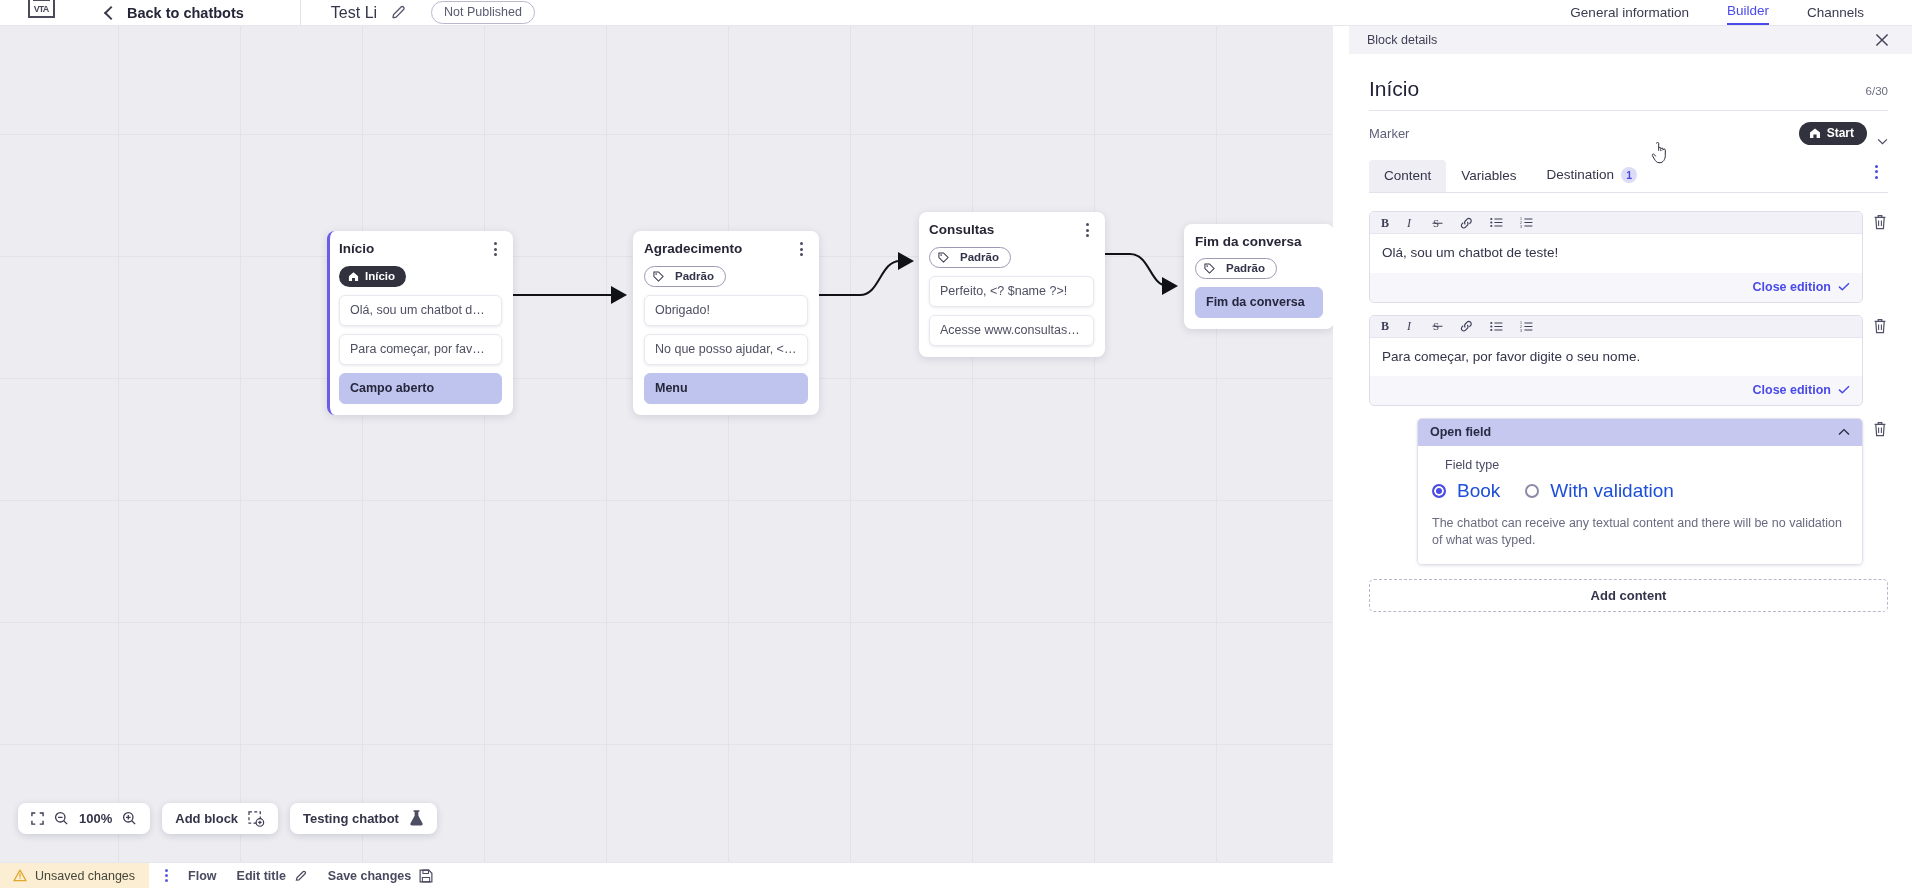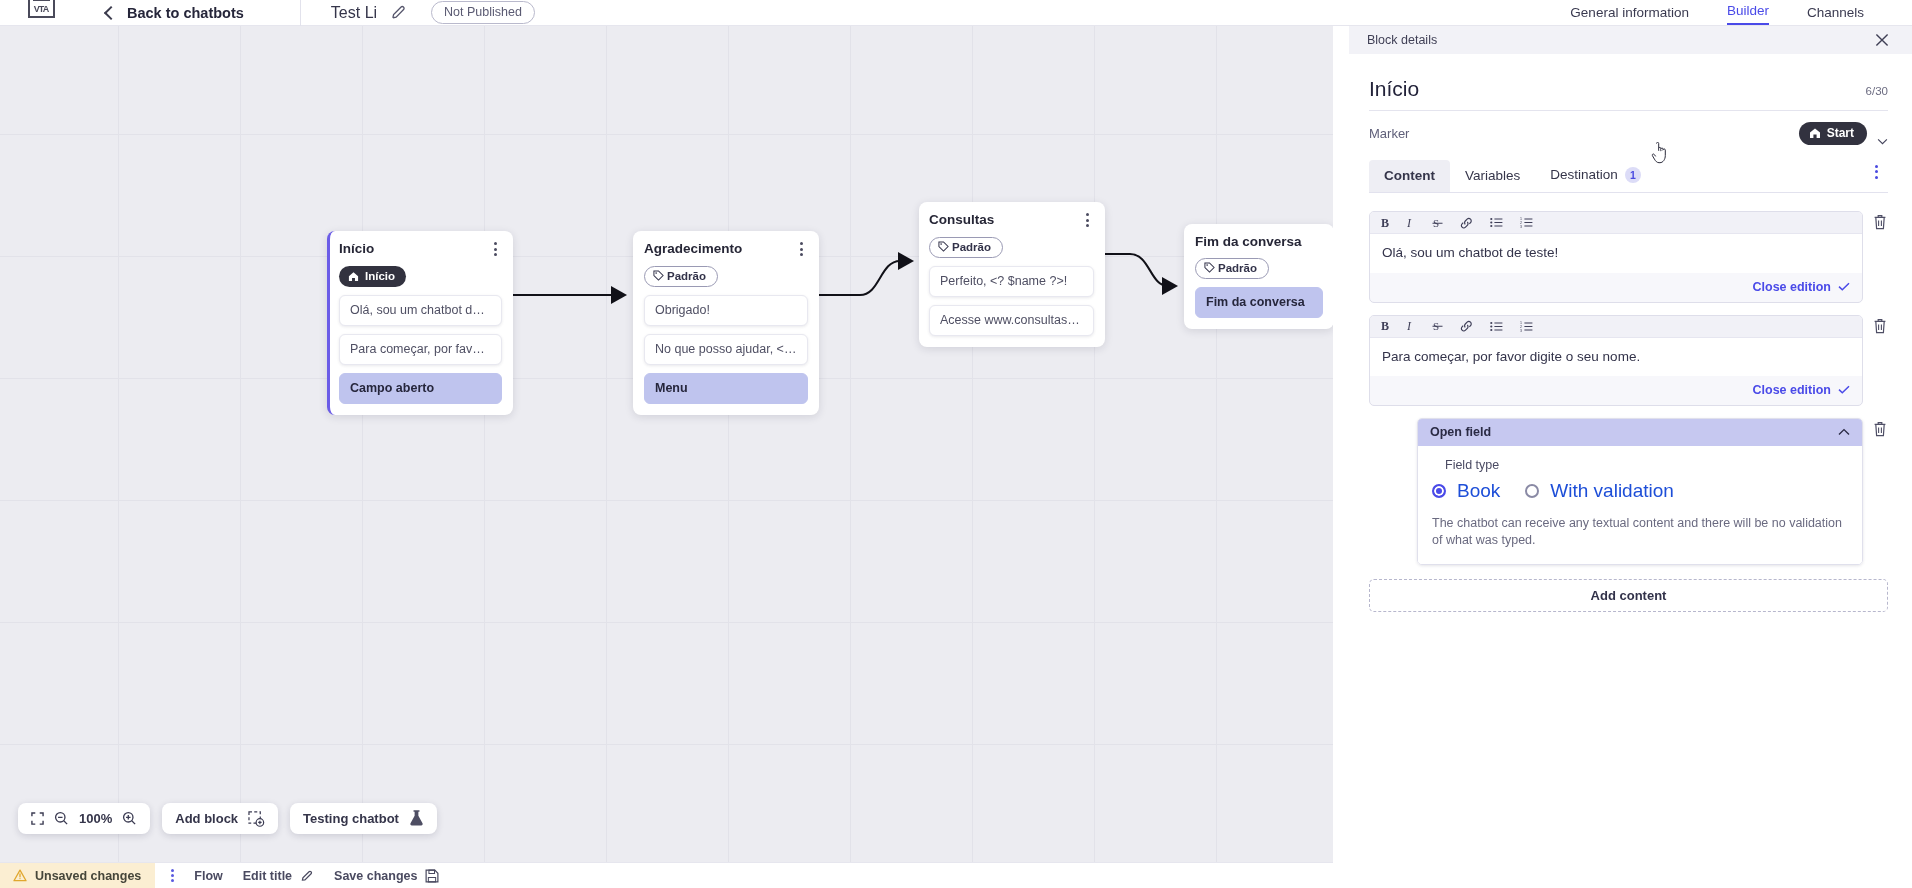--- a/index.html
+++ b/index.html
@@ -77,60 +77,60 @@
   .node-title { font-size: 13.5px; font-weight: 700; color: #262636; }
   .kebab { width: 14px; height: 16px; display:flex; flex-direction:column;
            align-items:center; justify-content:space-between; padding: 1px 0; cursor:pointer;}
   .kebab i { width: 3px; height: 3px; border-radius:50%; background:#4b4b60; display:block; }
   .tag-start {
     display:inline-flex; align-items:center; gap:6px; margin-top: 9px;
     background:#32323f; color:#fff; border-radius: 12px; padding: 4px 11px 5px 9px;
     font-size: 11.5px; font-weight: 700;
   }
   .tag-default {
-    display:inline-flex; align-items:flex-start; gap:3px; margin-top: 9px;
+    display:inline-flex; align-items:flex-end; gap:11px; margin-top: 9px;
     background:#ffffff; color:#33334a; border:1px solid #9a9ab4; border-radius: 12px;
     padding: 3px 11px 4px 8px; font-size: 11.5px; font-weight: 700;
   }
   .msg {
     margin-top: 8px; background:#ffffff; border:1px solid #e8e8f0; border-radius:6px;
     box-shadow: 0 1px 3px rgba(40,40,70,0.10);
     padding: 7px 10px 8px; font-size: 12.5px; color:#4f4f63;
     white-space: nowrap; overflow:hidden; text-overflow: ellipsis;
   }
   .msg.accent {
     background:#bfc4ee; color:#26263c; font-weight:700; border-color:#bfc4ee;
     box-shadow:none;
   }
 
   
   #node-inicio        { left: 327px; top: 205px; }
   #node-agradecimento { left: 633px; top: 205px; }
-  #node-consultas     { left: 919px; top: 176px; padding-left: 10px; }
+  #node-consultas     { left: 919px; top: 186px; padding-left: 10px; }
   #node-fim           { left: 1184px; top: 198px; width: 150px; }
 
   
   .bottom-tools { position:absolute; left: 18px; bottom: 28px; display:flex; gap: 12px; }
   .tool-group {
     background:#fff; border-radius: 8px; box-shadow: 0 2px 7px rgba(30,30,60,0.15);
     height: 31px; display:flex; align-items:center; padding: 0 13px; gap: 10px;
     font-size: 13px; color:#35354a; font-weight:700;
   }
   .tool-group .plain { font-weight: 400; }
   .icon-btn { display:flex; align-items:center; justify-content:center; cursor:pointer; }
 
   
   .statusbar {
     position:absolute; left:0; bottom:0; width: 1562px; height: 26px;
     display:flex; align-items:center; background: #ffffff;
     border-top: 1px solid #e6e6ee; font-size: 12.5px;
   }
   .status-unsaved {
     display:flex; align-items:center; gap:8px; background:#fbeed2;
-    height: 26px; padding: 0 14px 0 13px; color:#46463a; font-weight:700;
+    height: 26px; padding: 0 14px 0 13px; color:#46463a; font-weight:400;
   }
   .status-kebab { margin-left: 16px; display:flex; flex-direction:column; gap:2px; align-items:center; }
   .status-kebab i { width:3px;height:3px;border-radius:50%;background:#5a5ae0;display:block; }
   .status-item {
     margin-left: 20px; display:flex; align-items:center; gap:8px;
     color:#4a4a60; font-weight:700;
   }
 
   
   .right-panel {
@@ -168,21 +168,21 @@
     border-radius: 13px; padding: 4px 13px 5px 10px; font-size: 12px; font-weight:700;
   }
   .chev-down { width:11px;height:7px; }
 
   .tabs-row { display:flex; align-items:center; margin-top: 14px;
               border-bottom: 1px solid #e2e2ee; position:relative; }
   .tab2 {
     padding: 8px 15px 9px; font-size: 13.5px; color:#35354a; cursor:pointer;
     position:relative; border-radius: 4px 4px 0 0;
   }
-  .tab2.active { background:#eeeef4; font-weight:700; }
+  .tab2.active { background:#eeeef4; font-weight:400; }
   .tab-badge {
     display:inline-flex; align-items:center; justify-content:center;
     min-width:16px;height:16px;border-radius:50%;background:#dcdcf7;color:#4a4ae0;
     font-size:10.5px;font-weight:700;margin-left:7px; vertical-align: middle;
   }
   .tabs-kebab { margin-left:auto; display:flex; flex-direction:column; gap:2.5px;
                 align-items:center; padding: 0 10px 8px; }
   .tabs-kebab i { width:3px;height:3px;border-radius:50%;background:#4a4ae0;display:block; }
 
   .content-scroll { padding-top: 18px; }

